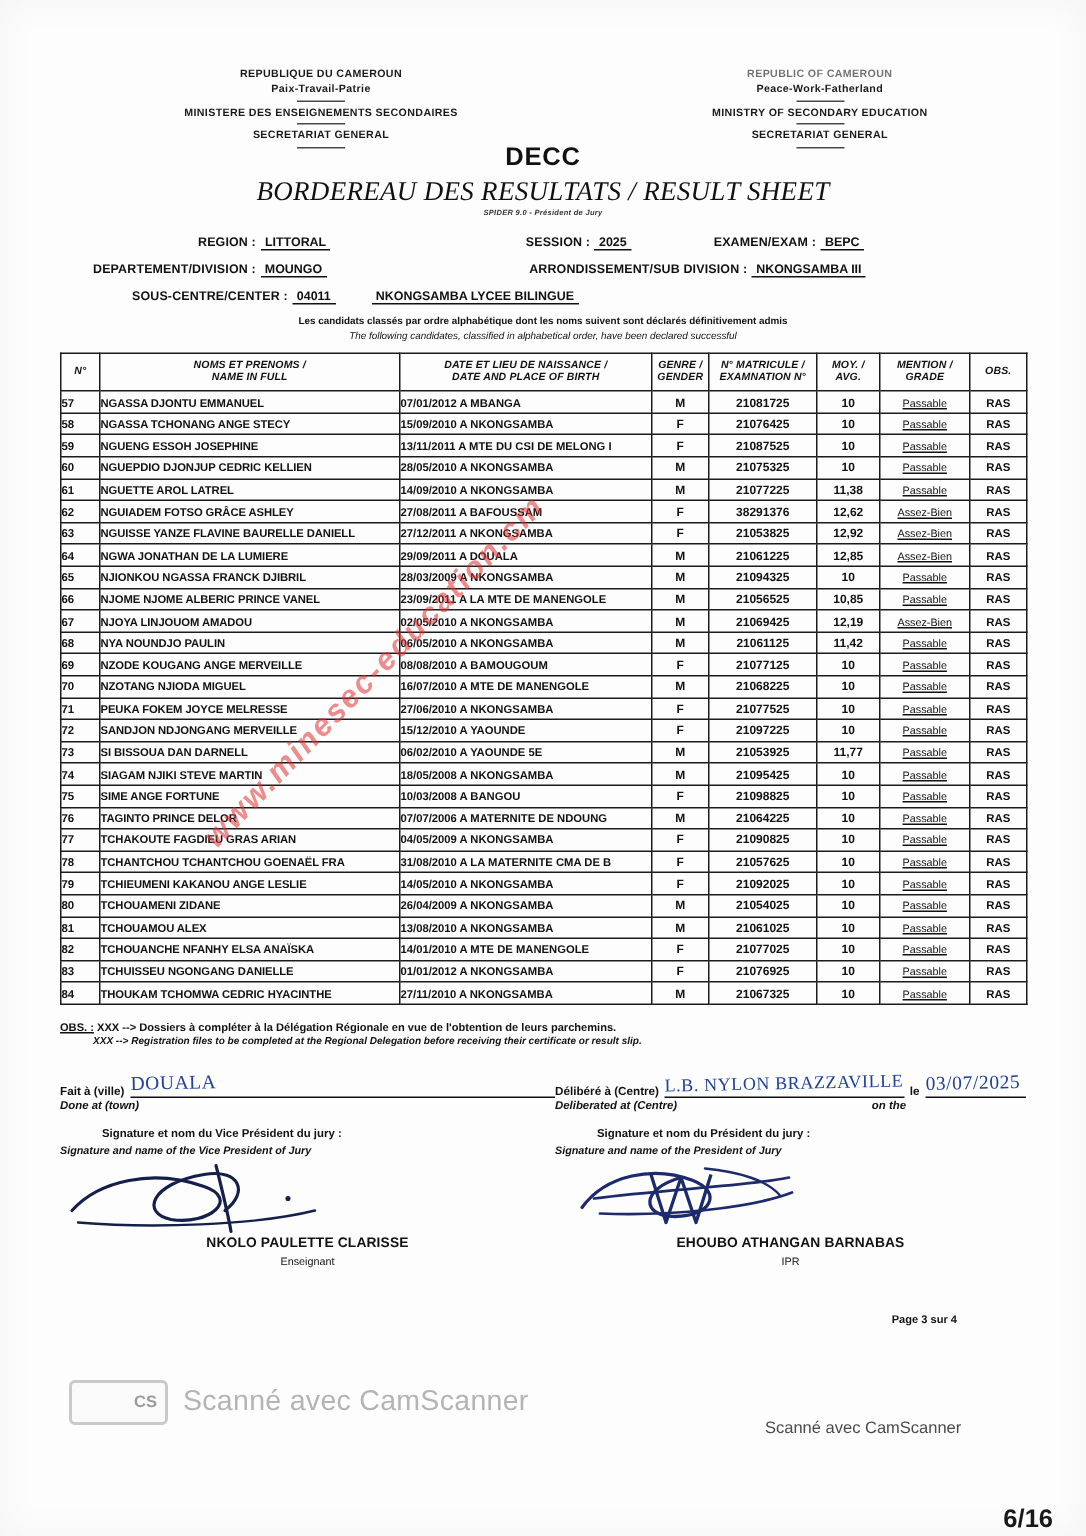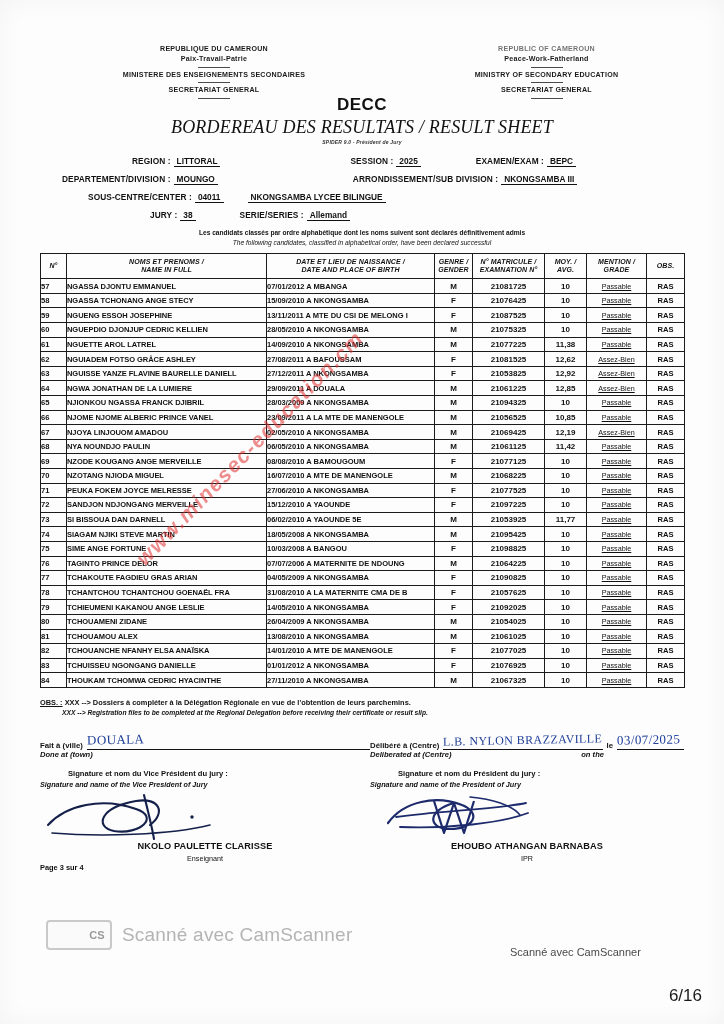--- a/index.html
+++ b/index.html
@@ -188,23 +188,24 @@
     align-items: flex-end;
   }
   .sign-title { font-size: 7.6px; font-weight: bold; margin-top: 10px; padding-left: 28px; }
   .sign-title-en { font-size: 7.2px; font-weight: bold; font-style: italic; margin-top: 2px; }
   .sig-name { font-size: 9.2px; font-weight: bold; text-align: center; letter-spacing: 0.1px; }
   .sig-role { font-size: 7.2px; text-align: center; margin-top: 3px; }
   .sig-scribble { height: 52px; position: relative; }
   .sig-scribble svg { position: absolute; left: 0; top: 0; }
 
   .page-of {
+    text-align: right;
     font-size: 7.4px;
     font-weight: bold;
-    margin-top: 0;
+    margin-top: 30px;
     padding-right: 46px;
   }
 
   
   .watermark {
     position: absolute;
     left: 140px;
     top: 400px;
     width: 420px;
     height: 300px;
@@ -257,23 +258,24 @@
   .cs-text-small {
     position: absolute;
     left: 510px;
     top: 946px;
     font-size: 11px;
     color: #4a4a4a;
   }
   .page-counter {
     position: absolute;
     right: 22px;
-    bottom: 18px;
+    bottom: 1px;
     font-size: 17px;
     color: #1a1a1a;
+    font-weight: bold;
   }
 </style>
 </head>
 <body>
 
 <div id="page">
 
   <div class="sheet">
 
     <div class="masthead">
@@ -320,26 +322,20 @@
         <span class="lbl gap-c">ARRONDISSEMENT/SUB DIVISION :</span>
         <span class="val">NKONGSAMBA III</span>
       </div>
 
       <div class="meta-row indent-3">
         <span class="lbl">SOUS-CENTRE/CENTER :</span>
         <span class="val">04011</span>
         <span class="val gap-d">NKONGSAMBA LYCEE BILINGUE</span>
       </div>
 
-      <div class="meta-row indent-4">
-        <span class="lbl">JURY :</span>
-        <span class="val">38</span>
-        <span class="lbl gap-e">SERIE/SERIES :</span>
-        <span class="val">Allemand</span>
-      </div>
 
       <div class="declare">
         <div>Les candidats classés par ordre alphabétique dont les noms suivent sont déclarés définitivement admis</div>
         <div class="en">The following candidates, classified in alphabetical order, have been declared successful</div>
       </div>
     </div>
 
     <table class="results">
       <colgroup>
         <col class="c-num">
@@ -434,21 +430,21 @@
             <td class="t-mat">21077225</td>
             <td class="t-avg">11,38</td>
             <td class="t-grade">Passable</td>
             <td class="t-obs">RAS</td>
           </tr>
           <tr>
             <td class="t-num">62</td>
             <td class="t-name">NGUIADEM FOTSO GRÂCE ASHLEY</td>
             <td class="t-birth">27/08/2011 A BAFOUSSAM</td>
             <td class="t-gen">F</td>
-            <td class="t-mat">21081525</td>
+            <td class="t-mat">38291376</td>
             <td class="t-avg">12,62</td>
             <td class="t-grade">Assez-Bien</td>
             <td class="t-obs">RAS</td>
           </tr>
           <tr>
             <td class="t-num">63</td>
             <td class="t-name">NGUISSE YANZE FLAVINE BAURELLE DANIELL</td>
             <td class="t-birth">27/12/2011 A NKONGSAMBA</td>
             <td class="t-gen">F</td>
             <td class="t-mat">21053825</td>

